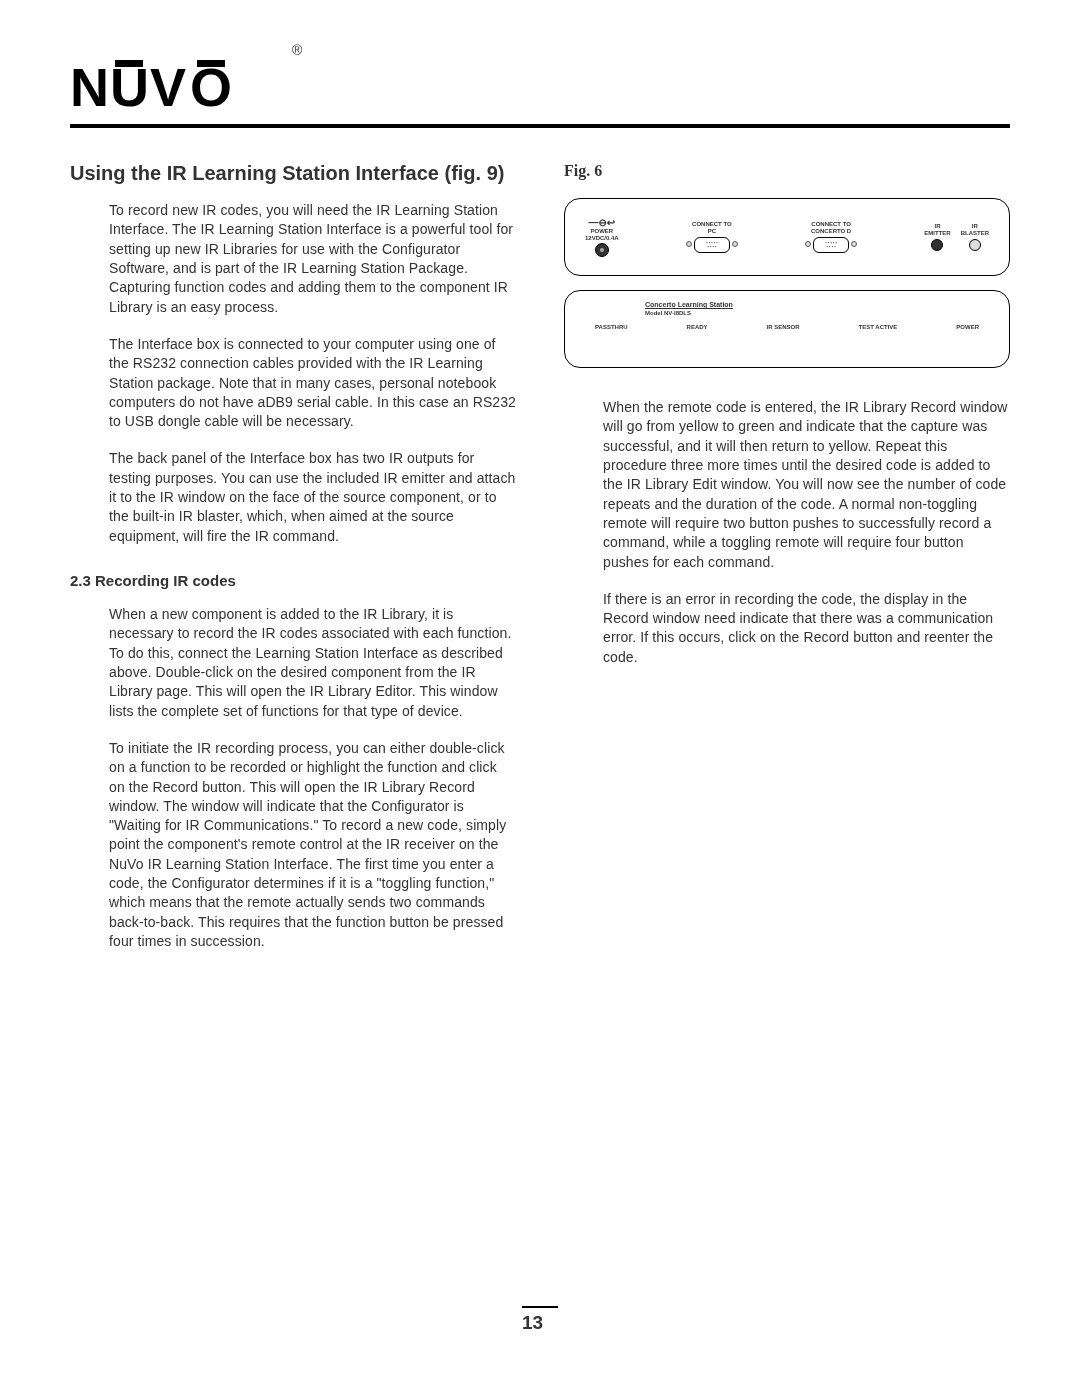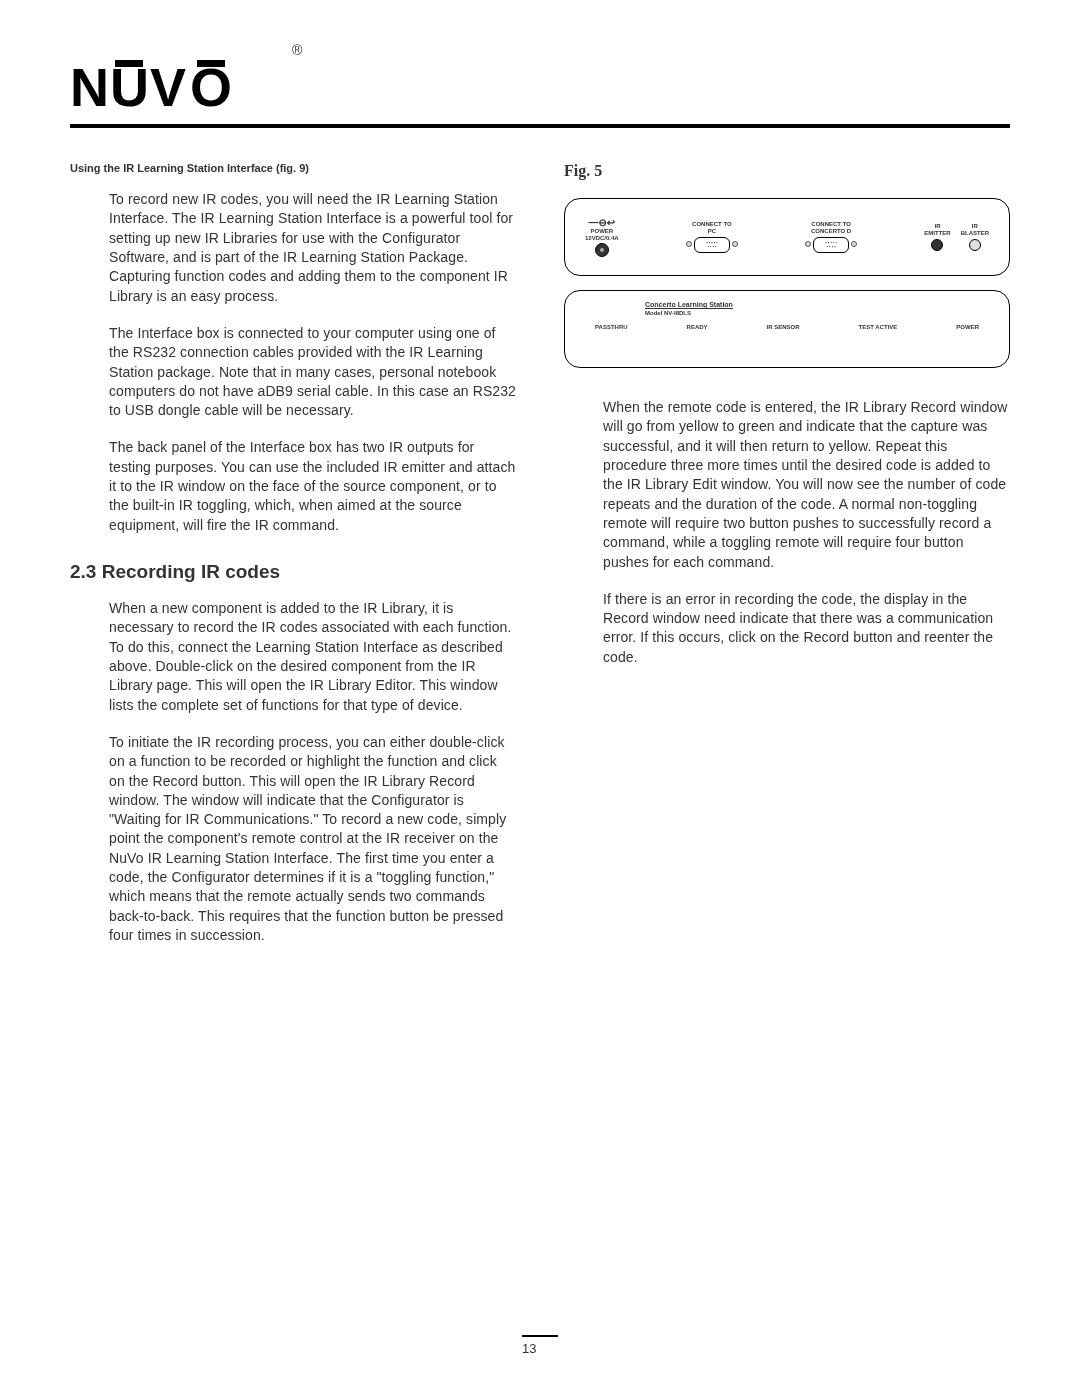--- a/index.html
+++ b/index.html
@@ -36,35 +36,35 @@
       margin-top: -18px;
     }
     .columns {
       display: flex;
       gap: 48px;
     }
     .col {
       flex: 1;
     }
     .heading {
-      font-size: 11px;
+      font-size: 20px;
       font-weight: 700;
       margin-bottom: 16px;
       font-stretch: condensed;
     }
     .body-text {
       font-size: 14px;
       line-height: 1.38;
       margin-bottom: 18px;
       font-stretch: condensed;
       letter-spacing: 0.1px;
       margin-left: 39px;
     }
     .subheading {
-      font-size: 19px;
+      font-size: 15px;
       font-weight: 700;
       margin-bottom: 16px;
       margin-top: 26px;
       font-stretch: condensed;
     }
     .fig-label {
       font-family: Georgia, 'Times New Roman', serif;
       font-size: 16px;
       font-weight: 700;
       margin-bottom: 18px;
@@ -161,25 +161,25 @@
       padding: 0 10px;
     }
     .serif-heading {
       font-family: Georgia, 'Times New Roman', serif;
       font-size: 16px;
       font-weight: 700;
       margin-top: 6px;
     }
     .page-num {
       position: absolute;
-      bottom: 32px;
+      bottom: 54px;
       left: 50%;
       transform: translateX(-50%);
-      font-weight: 400;
-      font-size: 13px;
+      font-weight: 700;
+      font-size: 19px;
     }
     .page-num::before {
       content: '';
       display: block;
       width: 36px;
       height: 2.5px;
       background: #000;
       margin: 0 auto 4px;
     }
     .arrow-icon {
@@ -215,28 +215,28 @@
     </span>
     <span class="logo-reg">®</span>
   </div>
 </div>
 
 <div class="columns">
   <div class="col">
     <div class="heading">Using the IR Learning Station Interface (fig. 9)</div>
     <div class="body-text">To record new IR codes, you will need the IR Learning Station Interface. The IR Learning Station Interface is a powerful tool for setting up new IR Libraries for use with the Configurator Software, and is part of the IR Learning Station Package. Capturing function codes and adding them to the component IR Library is an easy process.</div>
     <div class="body-text">The Interface box is connected to your computer using one of the RS232 connection cables provided with the IR Learning Station package. Note that in many cases, personal notebook computers do not have aDB9 serial cable. In this case an RS232 to USB dongle cable will be necessary.</div>
-    <div class="body-text">The back panel of the Interface box has two IR outputs for testing purposes. You can use the included IR emitter and attach it to the IR window on the face of the source component, or to the built-in IR toggling, which, when aimed at the source equipment, will fire the IR command.</div>
+    <div class="body-text">The back panel of the Interface box has two IR outputs for testing purposes. You can use the included IR emitter and attach it to the IR window on the face of the source component, or to the built-in IR blaster, which, when aimed at the source equipment, will fire the IR command.</div>
     <div class="subheading">2.3 Recording IR codes</div>
     <div class="body-text">When a new component is added to the IR Library, it is necessary to record the IR codes associated with each function. To do this, connect the Learning Station Interface as described above. Double-click on the desired component from the IR Library page. This will open the IR Library Editor. This window lists the complete set of functions for that type of device.</div>
     <div class="body-text">To initiate the IR recording process, you can either double-click on a function to be recorded or highlight the function and click on the Record button. This will open the IR Library Record window. The window will indicate that the Configurator is "Waiting for IR Communications." To record a new code, simply point the component's remote control at the IR receiver on the NuVo IR Learning Station Interface. The first time you enter a code, the Configurator determines if it is a "toggling function," which means that the remote actually sends two commands back-to-back. This requires that the function button be pressed four times in succession.</div>
   </div>
 
   <div class="col">
-    <div class="fig-label">Fig. 5</div>
+    <div class="fig-label">Fig. 6</div>
 
     <div class="diagram">
       <div class="diagram-box">
         <div class="diag-item">
           <span class="arrow-icon">—⊖↩</span>
           <span style="white-space:pre;">POWER
 12VDC/0.4A</span>
           <div class="power-jack"></div>
         </div>
         <div class="diag-item">

